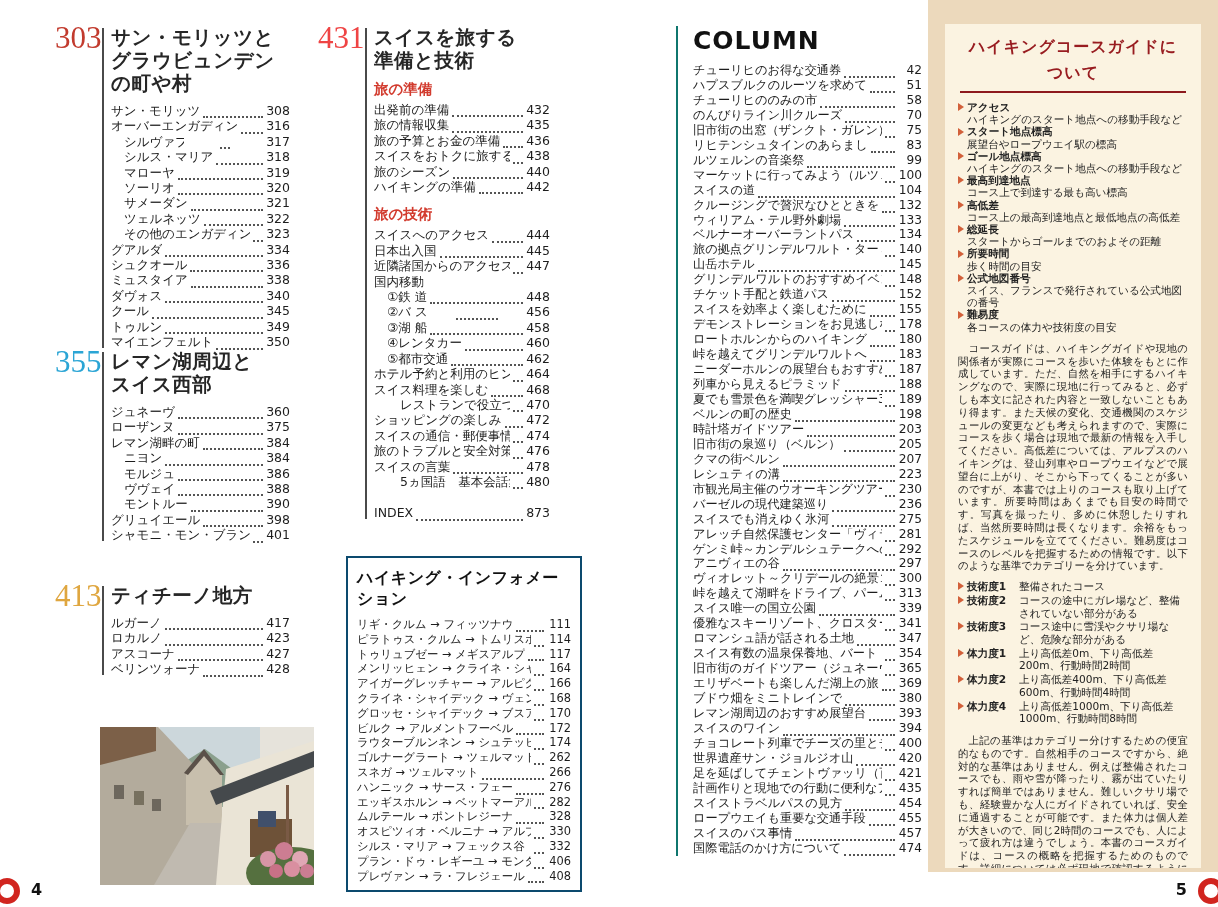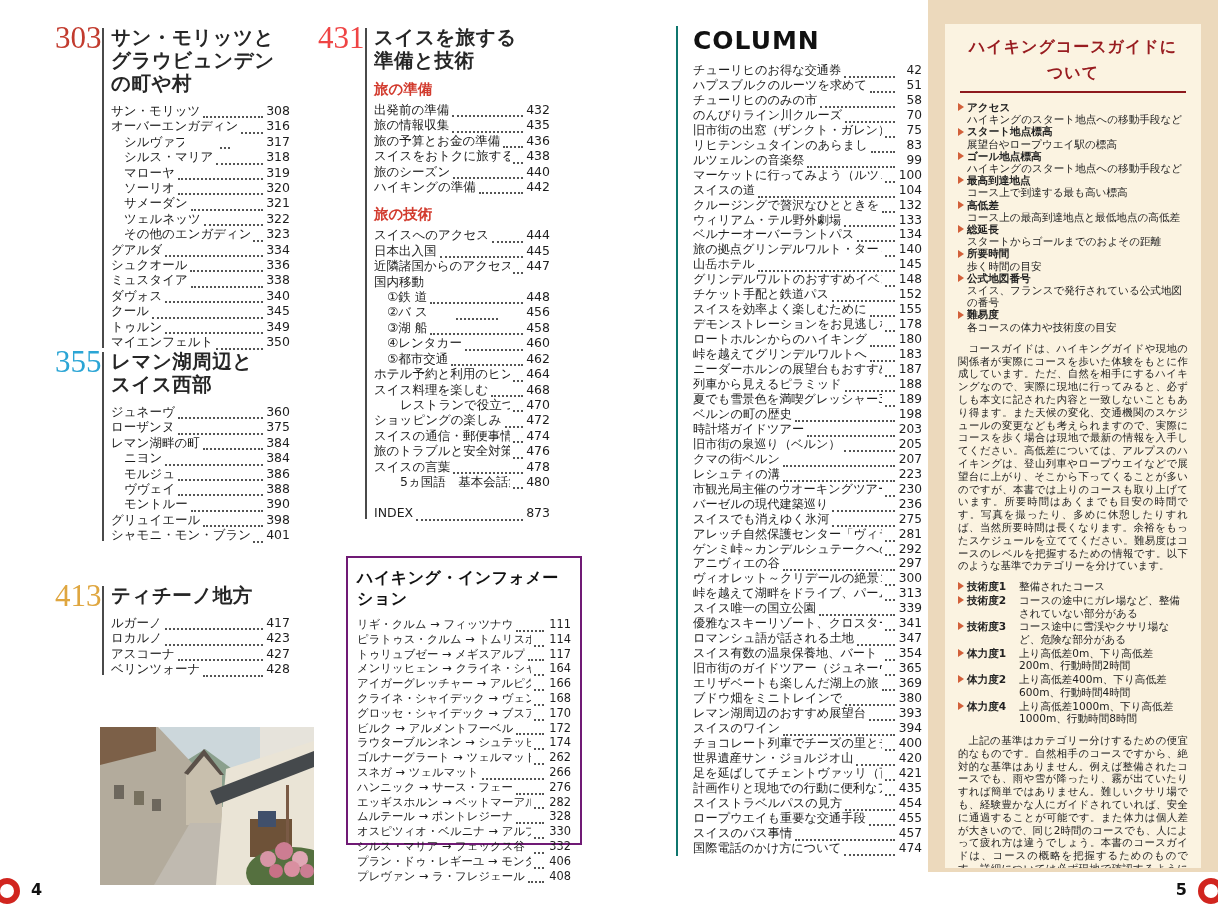--- a/index.html
+++ b/index.html
@@ -24,22 +24,22 @@
              white-space:pre-line;margin-bottom:8px;letter-spacing:0.5px;}
   #sec-303{left:55px;top:26px;width:235px;}
   #sec-355{left:55px;top:350px;width:235px;}
   #sec-413{left:55px;top:584px;width:235px;}
   #sec-431{left:318px;top:26px;width:232px;}
   .group-head{color:#d23b2e;font-weight:bold;font-size:14.5px;margin:11px 0 3px;}
   .group-head.first{margin-top:2px;}
   .index-row{margin-top:16px;}
 
   
-  #hiking-box{position:absolute;left:346px;top:556px;width:236px;height:289px;
-              border:2px solid #701a75;box-sizing:border-box;padding:8px 9px;background:#fff;}
+  #hiking-box{position:absolute;left:346px;top:556px;width:236px;height:336px;
+              border:2px solid #0c4a6e;box-sizing:border-box;padding:8px 9px;background:#fff;}
   .box-title{font-weight:bold;font-size:16px;letter-spacing:0.5px;margin:2px 0 7px;color:#111;}
   #hiking-box .toc-row{font-size:11.4px;line-height:14.8px;}
 
   
   #column-sec{position:absolute;left:676px;top:26px;width:246px;
               border-left:2px solid #0f766e;padding-left:15px;box-sizing:border-box;}
   .column-title{font-size:25px;font-weight:bold;letter-spacing:1px;margin:0 0 8px;color:#111;}
   #column-sec .toc-row{font-size:12.2px;line-height:14.95px;}
 
   

